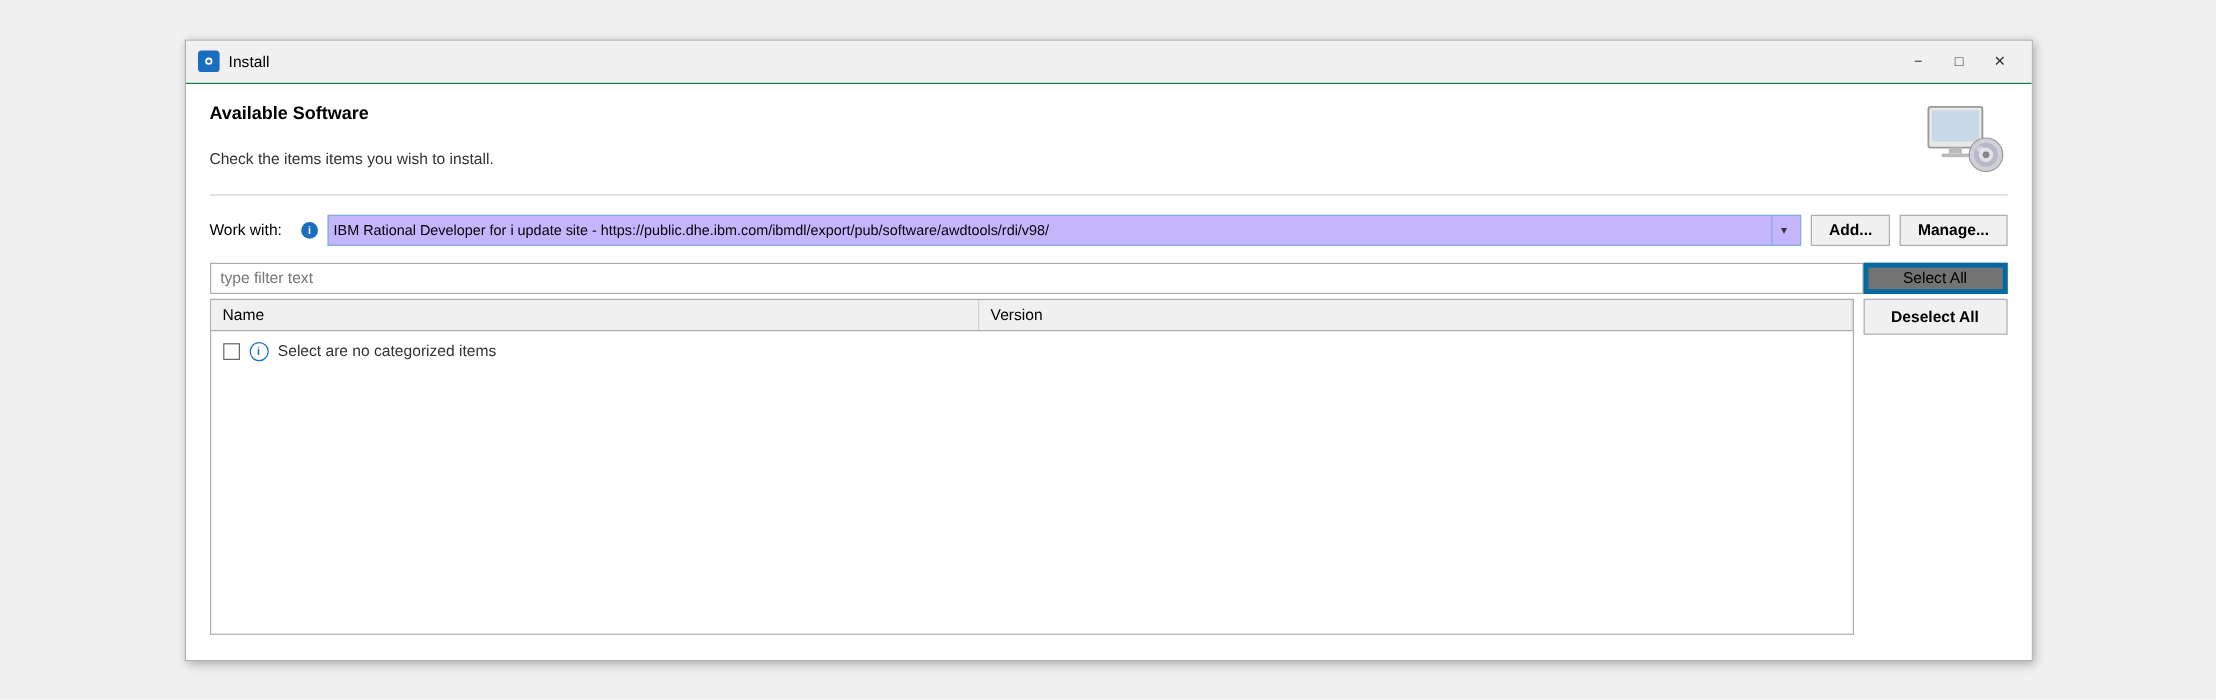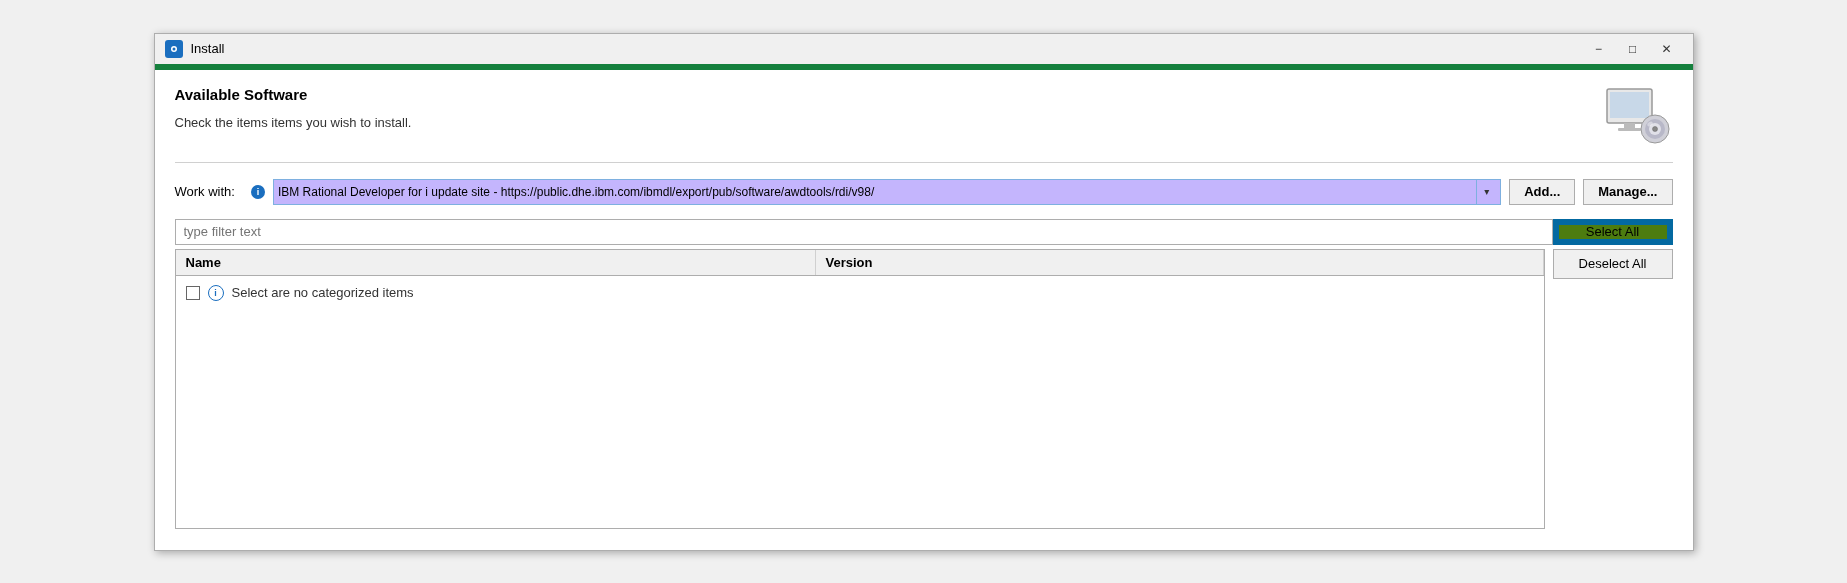--- a/index.html
+++ b/index.html
@@ -20,21 +20,21 @@
 
     .window {
       width: 1540px;
       background: #f5f5f5;
       border: 1px solid #adadad;
       box-shadow: 2px 2px 8px rgba(0,0,0,0.3);
     }
 
     .title-bar {
       background: #f0f0f0;
-      border-bottom: 6px solid #15803d;
+      border-bottom: 1px solid #15803d;
       padding: 6px 10px;
       display: flex;
       align-items: center;
       justify-content: space-between;
       height: 36px;
     }
 
     .title-bar-left {
       display: flex;
       align-items: center;
@@ -93,21 +93,21 @@
     }
 
     .header-text {
       flex: 1;
     }
 
     .header-title {
       font-size: 15px;
       font-weight: bold;
       color: #000;
-      margin-bottom: 12px;
+      margin-bottom: 22px;
     }
 
     .header-subtitle {
       font-size: 13px;
       color: #333;
     }
 
     .header-icon {
       width: 70px;
       height: 60px;
@@ -211,22 +211,22 @@
       padding: 0 8px;
       font-size: 13px;
       color: #888;
       background: #fff;
       outline: none;
     }
 
     .select-all-btn {
       height: 26px;
       min-width: 120px;
-      background: #4d7c0f;
-      border: 6px solid #0369a1;
+      background: #737373;
+      border: 4px solid #0369a1;
       cursor: pointer;
       font-size: 13px;
       color: #000;
       display: flex;
       align-items: center;
       justify-content: center;
     }
 
     .main-area {
       display: flex;
@@ -242,21 +242,21 @@
 
     .table-header {
       display: flex;
       background: #f0f0f0;
       border-bottom: 1px solid #adadad;
     }
 
     .table-header-cell {
       padding: 5px 10px;
       font-size: 13px;
-      font-weight: bold;
+      font-weight: normal;
       color: #000;
       border-right: 1px solid #d0d0d0;
     }
 
     .table-header-cell.name-col {
       flex: 0 0 640px;
     }
 
     .table-header-cell.version-col {
       flex: 1;
@@ -315,20 +315,21 @@
       width: 120px;
       height: 30px;
       background: #f0f0f0;
       border: 1px solid #adadad;
       cursor: pointer;
       font-size: 13px;
       color: #000;
       display: flex;
       align-items: center;
       justify-content: center;
+      font-weight: bold;
     }
   </style>
 </head>
 <body>
 
 <div class="window">
 
   <div class="title-bar">
     <div class="title-bar-left">
       <div class="title-bar-icon">

